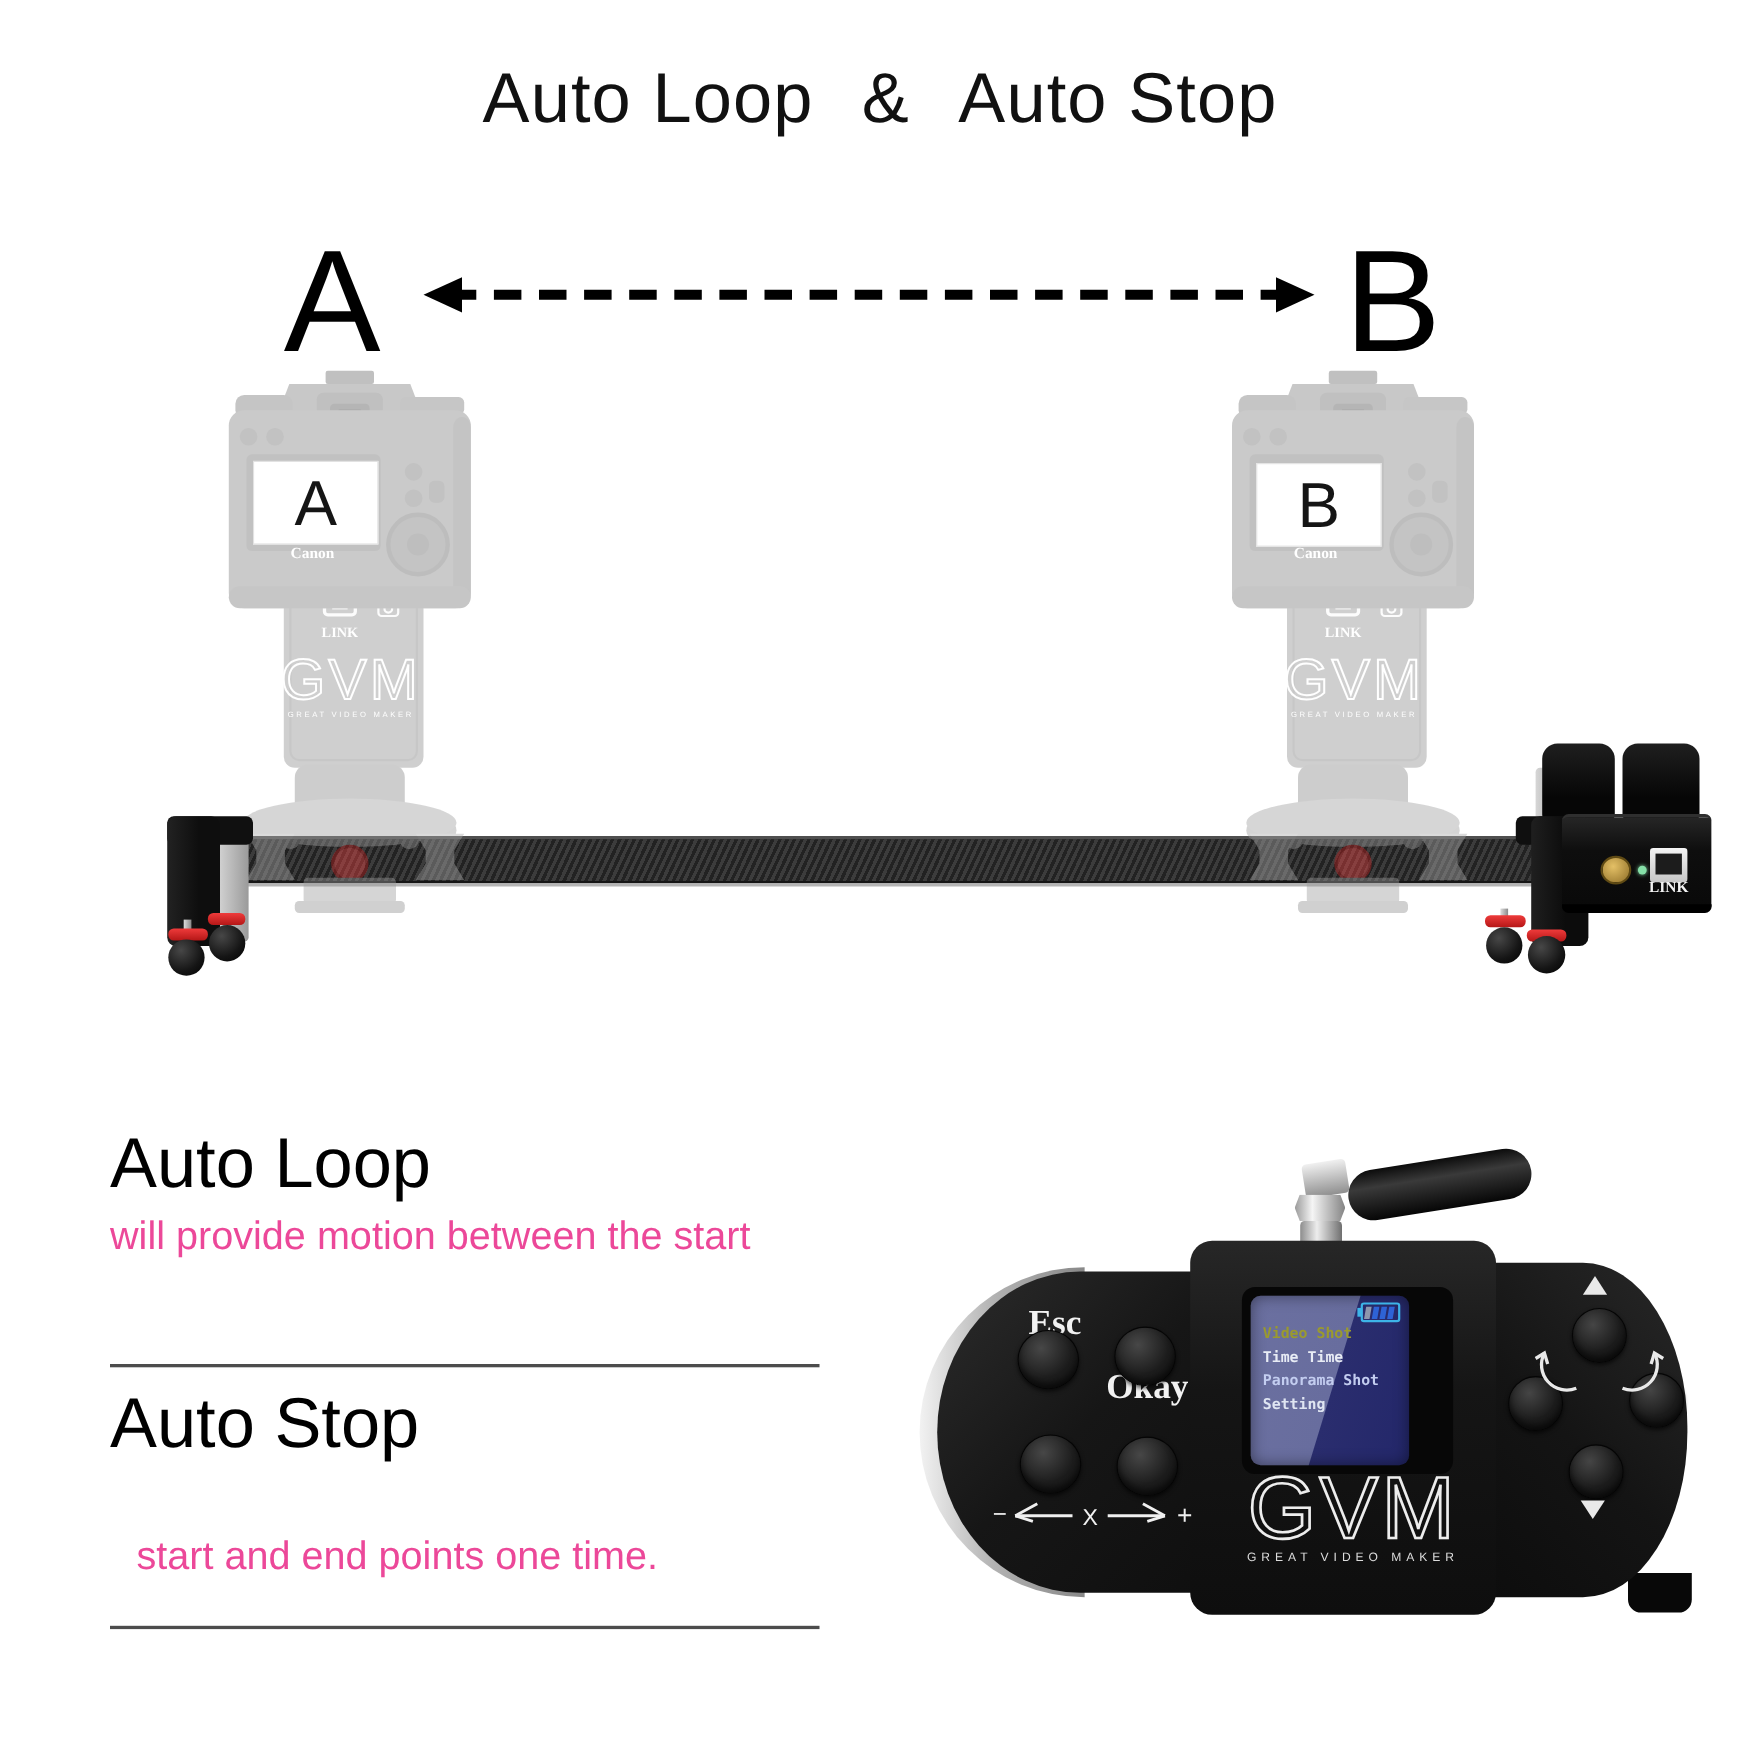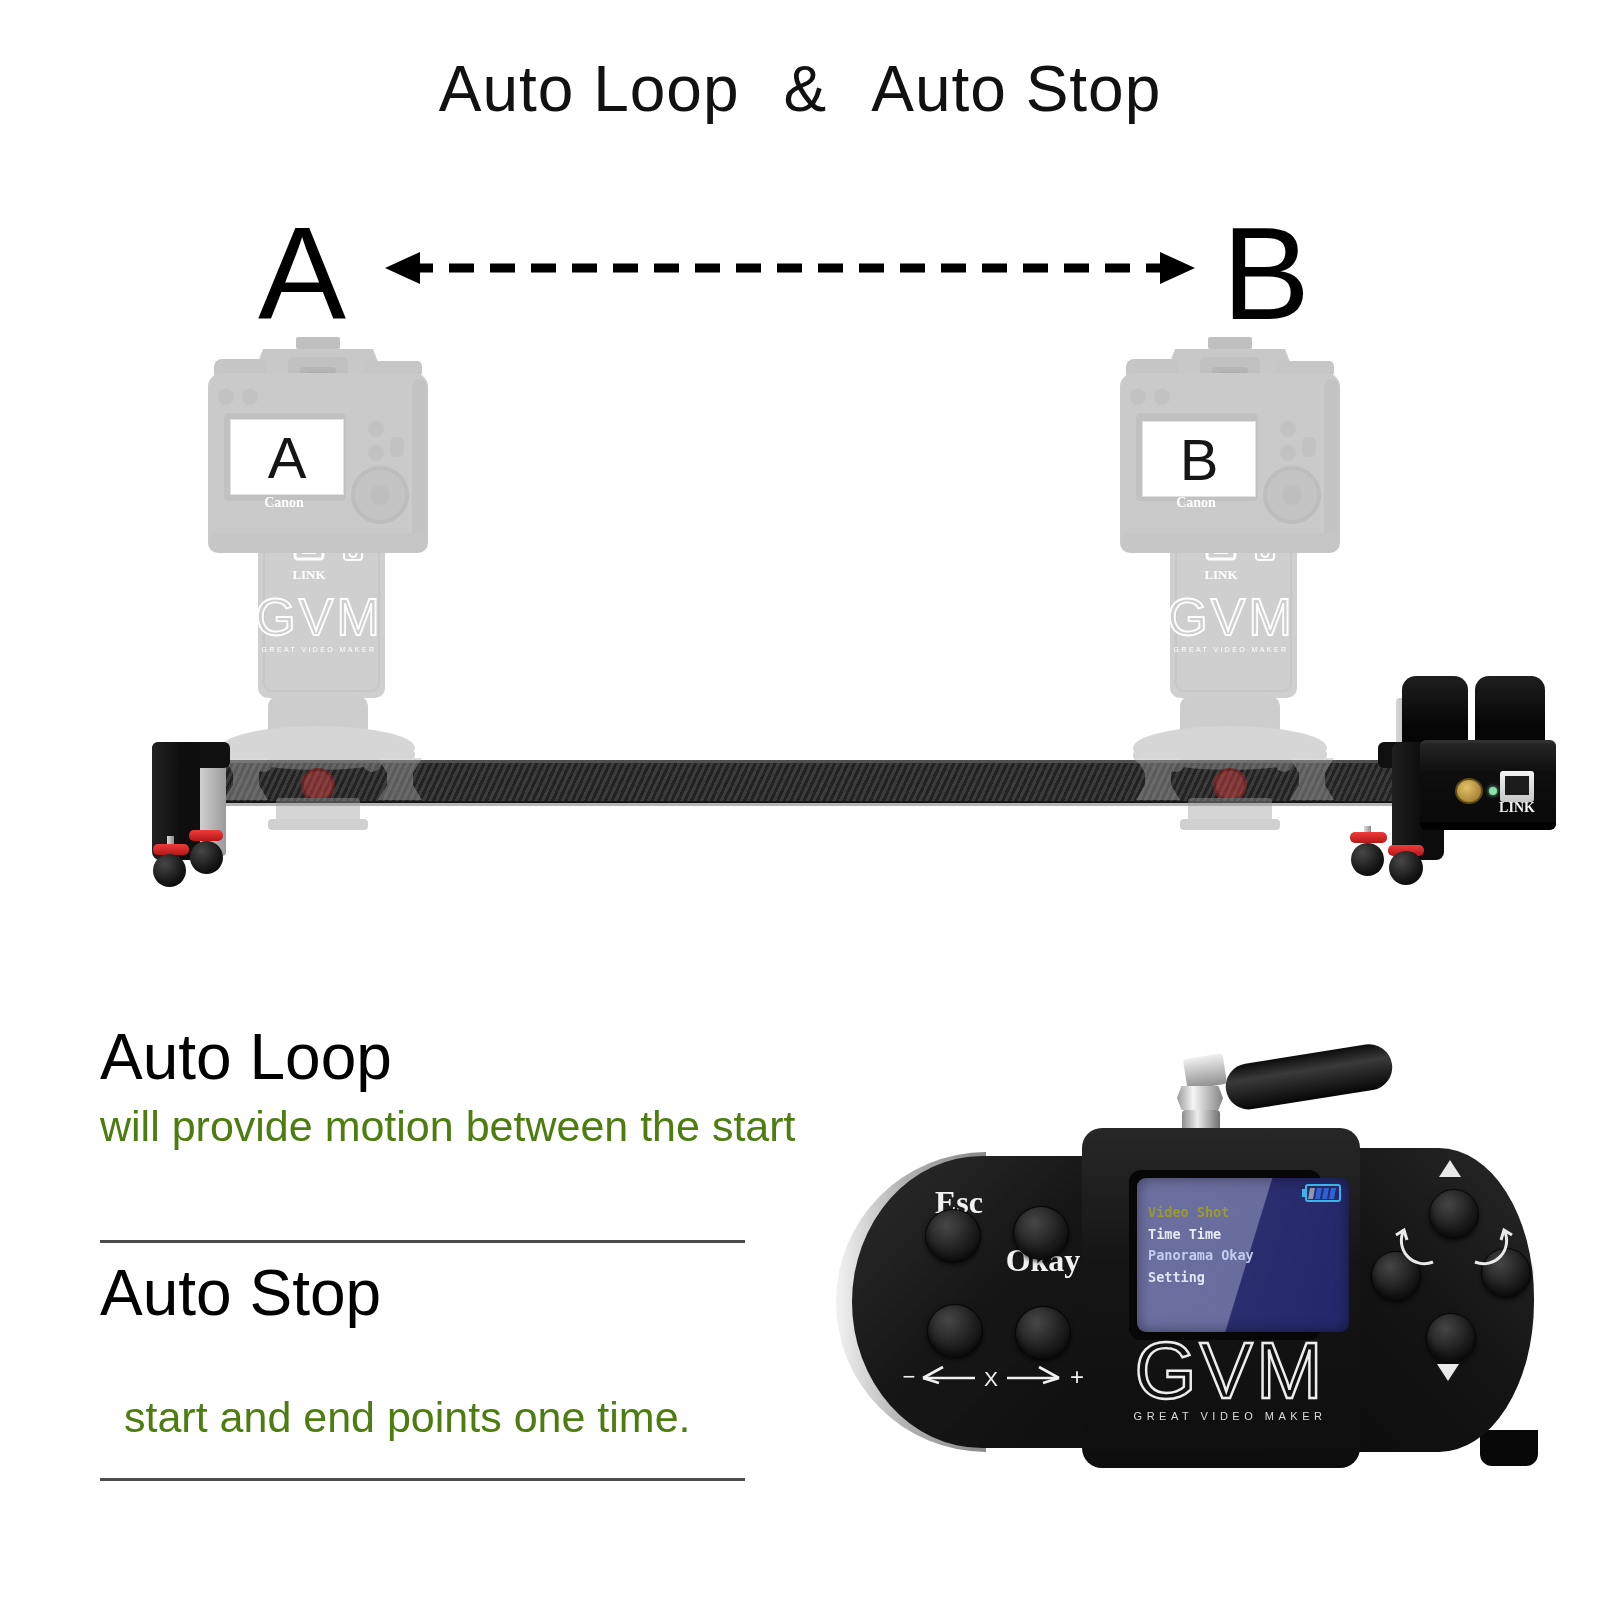--- a/index.html
+++ b/index.html
@@ -39,21 +39,21 @@
   #motor-led{left:1489px;top:787px;width:8px;height:8px;border-radius:50%;background:#86e0a8;
       box-shadow:0 0 4px #86e0a8;z-index:4;}
   #eth-port{left:1500px;top:771px;width:34px;height:31px;border-radius:3px;z-index:4;
       background:linear-gradient(180deg,#f4f4f4,#c6c6c6);}
   #eth-port .inner{position:absolute;left:5px;top:5px;width:24px;height:19px;background:#1c1c1c;}
   #motor-link-label{left:1494px;top:800px;width:46px;text-align:center;z-index:4;
       font-family:"Liberation Serif",serif;font-weight:bold;font-size:14px;color:#f2f2f2;}
 
   
   .sec-heading{left:100px;font-size:64px;color:#000;}
-  .sec-line{left:100px;font-size:43px;color:#4d7c0f;}
+  .sec-line{left:100px;font-size:36px;color:#ec4899;}
   .divider{left:100px;width:645px;height:3px;background:#4c4c4c;}
 
   
   #antenna{left:1226px;top:1067px;width:168px;height:46px;border-radius:24px;z-index:1;
       background:linear-gradient(180deg,#0c0c0c,#3a3a3a 35%,#060606);
       transform:rotate(-9deg);transform-origin:left center;}
   #ant-elbow{left:1185px;top:1056px;width:40px;height:31px;border-radius:4px;z-index:1;
       background:linear-gradient(180deg,#f0f0f0,#8f8f8f);transform:rotate(-9deg);}
   #ant-nut{left:1177px;top:1086px;width:46px;height:24px;z-index:1;
       background:linear-gradient(90deg,#9a9a9a,#f5f5f5 35%,#838383);
@@ -75,21 +75,21 @@
       background:linear-gradient(180deg,#272727,#151515 40%,#0e0e0e);}
   .remote-label{z-index:6;font-family:"Liberation Serif",serif;font-weight:bold;
       font-size:32px;color:#f2f2f2;text-align:center;}
   .rbtn{width:54px;height:52px;border-radius:50%;z-index:6;border:1px solid #050505;
       background:radial-gradient(circle at 38% 30%,#474747,#1d1d1d 55%,#0c0c0c);
       box-shadow:0 2px 4px rgba(0,0,0,.65), inset 0 -4px 6px rgba(0,0,0,.55);}
   .dbtn{width:48px;height:48px;border-radius:50%;z-index:6;border:1px solid #050505;
       background:radial-gradient(circle at 38% 30%,#454545,#1c1c1c 55%,#0c0c0c);
       box-shadow:0 2px 4px rgba(0,0,0,.65), inset 0 -4px 6px rgba(0,0,0,.55);}
   #lcd-bezel{left:1129px;top:1170px;width:192px;height:170px;background:#070707;border-radius:12px;z-index:5;}
-  #lcd{left:1137px;top:1178px;width:212px;height:154px;border-radius:9px;z-index:6;overflow:hidden;
+  #lcd{left:1137px;top:1178px;width:144px;height:154px;border-radius:9px;z-index:6;overflow:hidden;
       background:linear-gradient(107deg,#6b70a0 0%,#686d9e 52%,#2a2d6e 52.5%,#23276a 100%);
       box-shadow:inset 0 0 14px rgba(0,0,0,.45);}
   #lcd-menu{position:absolute;left:11px;top:24px;font-family:"DejaVu Sans Mono",monospace;
       font-size:13.5px;font-weight:bold;line-height:21.5px;white-space:nowrap;}
   .menu-item:nth-child(1){color:#9a9a2e;}
   .menu-item:nth-child(2){color:#e8ecf5;}
   .menu-item:nth-child(3){color:#c3cdf0;}
   .menu-item:nth-child(4){color:#dfe5f2;}
   #battery{position:absolute;right:8px;top:6px;width:32px;height:14px;border:2px solid #3db4e8;
       border-radius:3px;}
@@ -292,21 +292,21 @@
     <line x1="164" y1="18" x2="144" y2="7" stroke="#f0f0f0" stroke-width="2.6"></line>
     <line x1="164" y1="18" x2="148" y2="23" stroke="#f0f0f0" stroke-width="2.6"></line>
     <text x="182" y="25" font-size="24" fill="#f0f0f0" text-anchor="middle">+</text>
   </svg>
 
   <div class="abs" id="lcd-bezel"></div>
   <div class="abs" id="lcd">
     <div id="lcd-menu">
       <div class="menu-item">Video Shot</div>
       <div class="menu-item">Time Time</div>
-      <div class="menu-item">Panorama Okay</div>
+      <div class="menu-item">Panorama Shot</div>
       <div class="menu-item">Setting</div>
     </div>
     <div id="battery">
       <span class="nub"></span>
       <span class="bars">
           <i></i>
           <i></i>
           <i></i>
           <i></i>
         </span>

